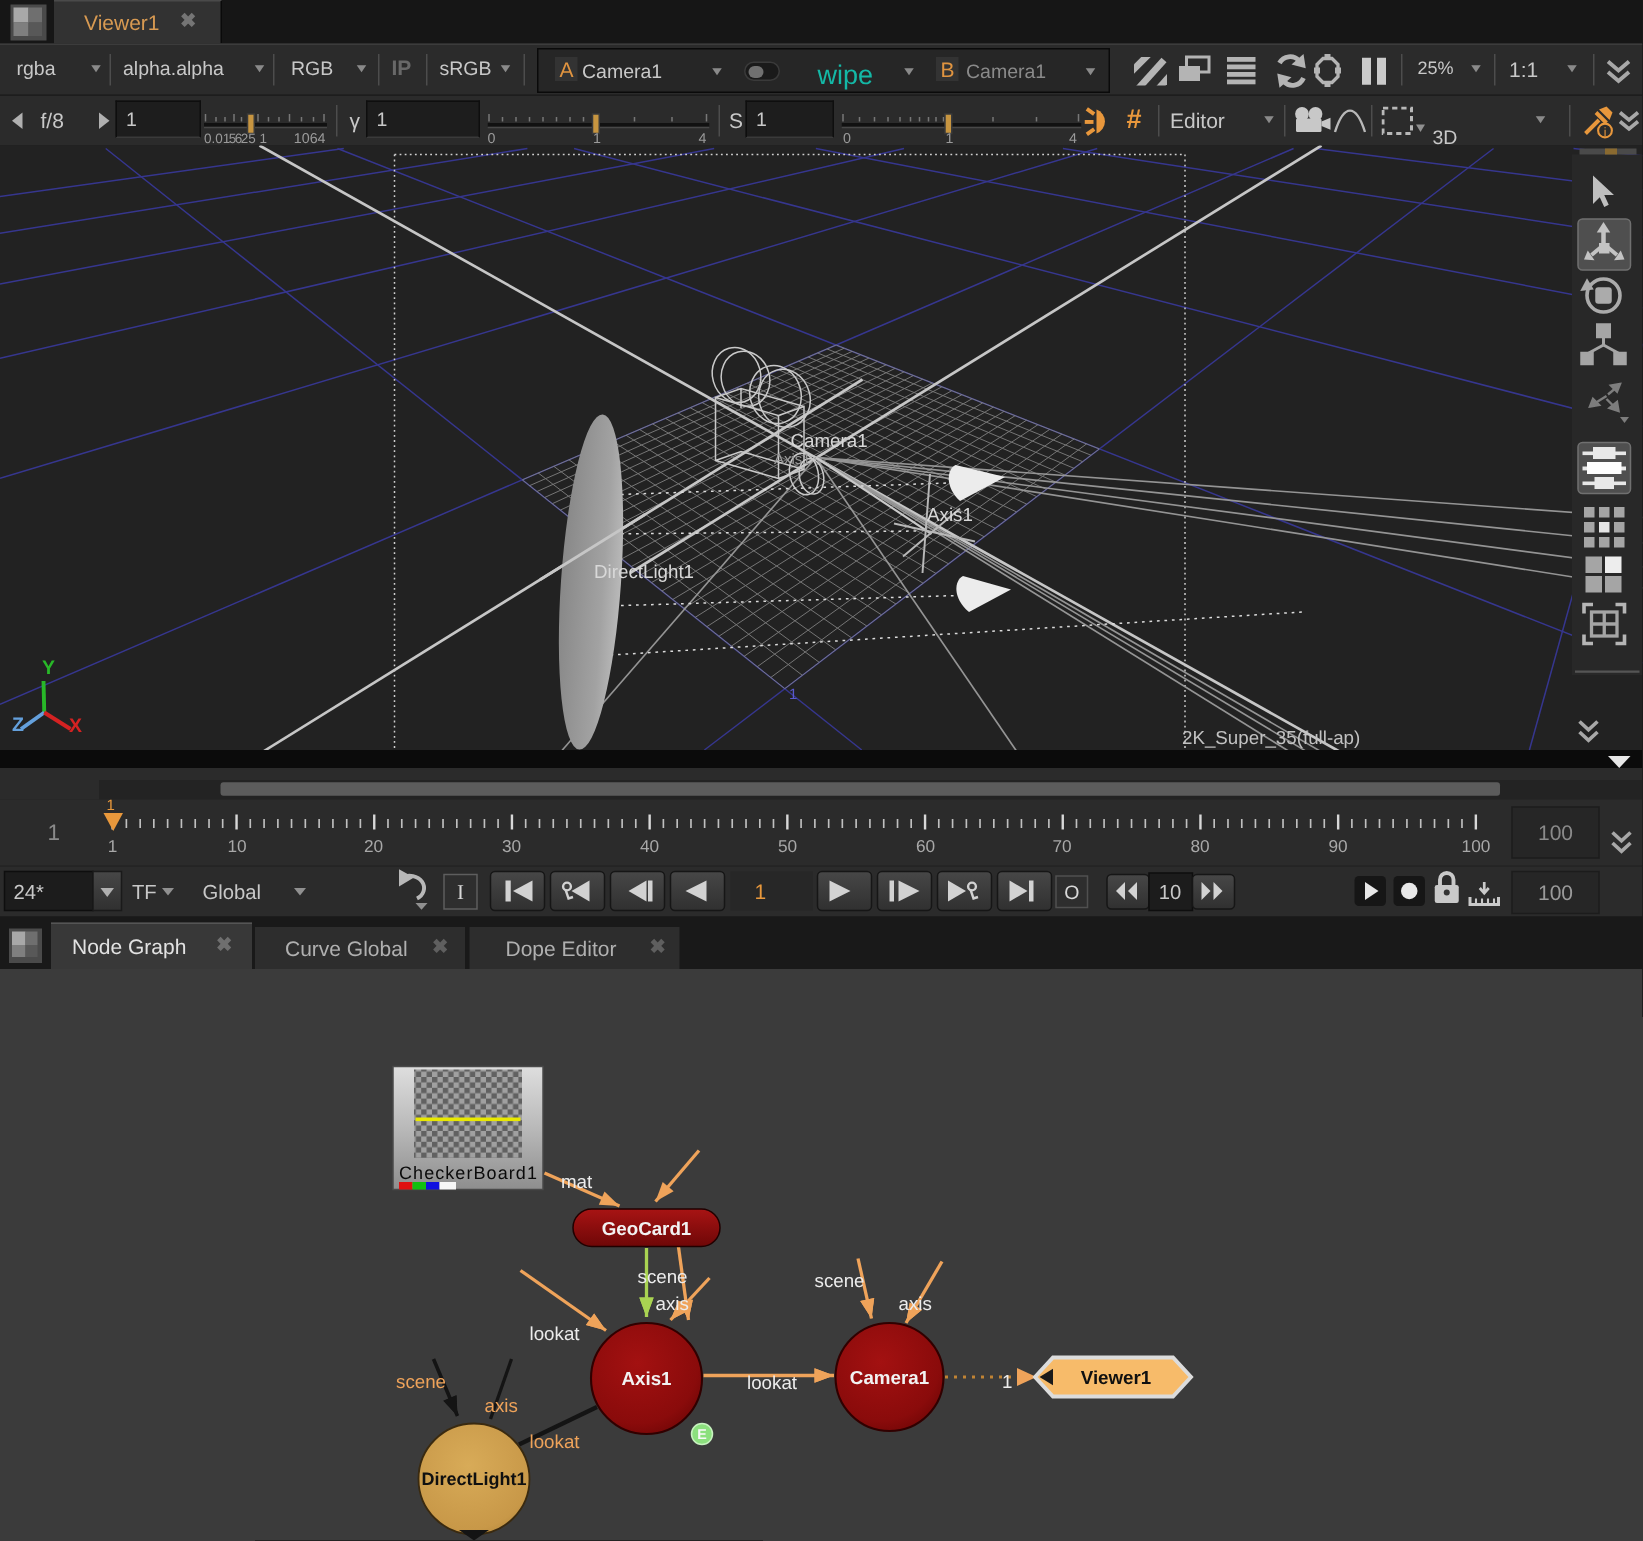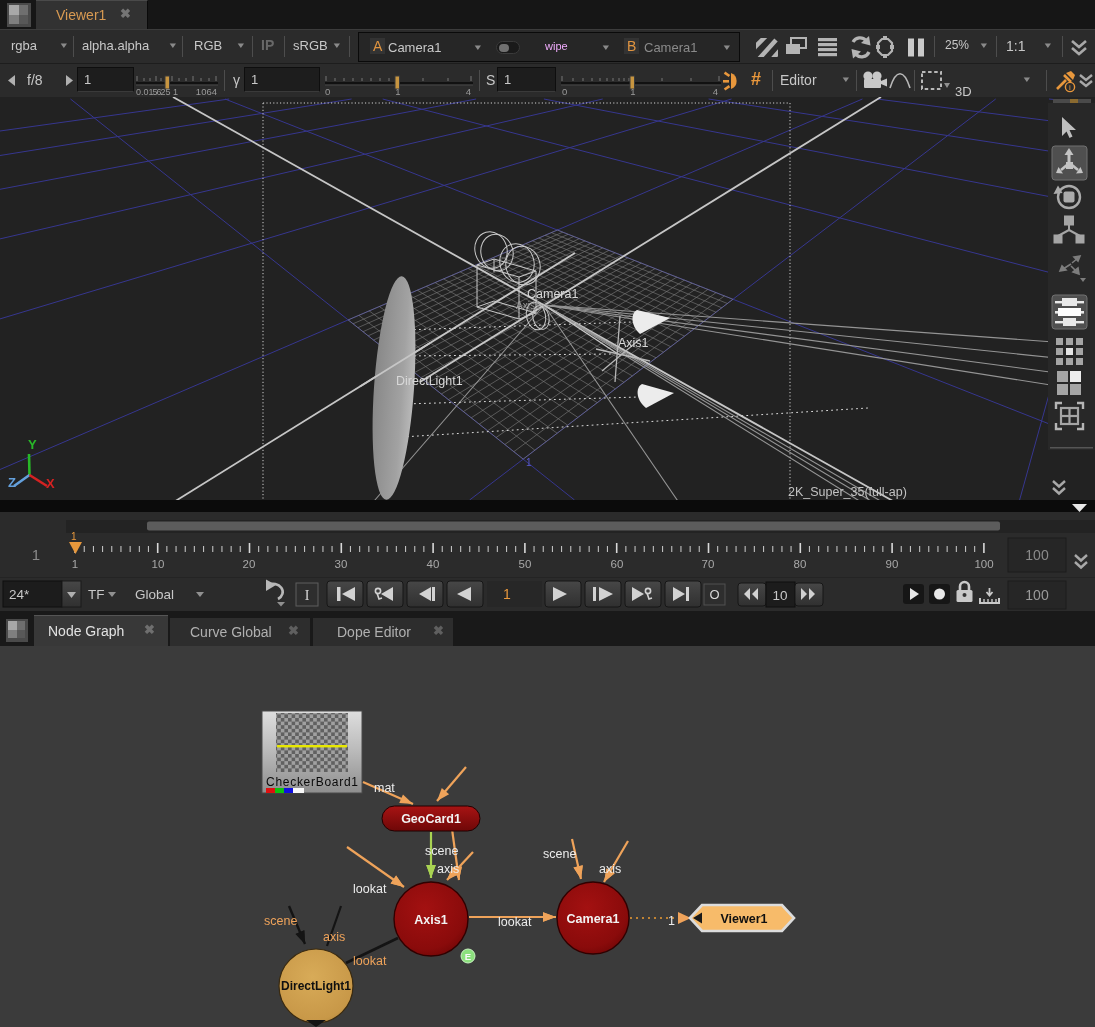--- a/index.html
+++ b/index.html
@@ -42,21 +42,21 @@
       <span class="abs dd" style="left:333px;top:11px">▼</span>
   <div class="sep" style="left:349px"></div>
 
   <div class="abs" style="left:358px;top:2px;width:382px;height:30px;background:#262626;border:1px solid #0a0a0a">
     <span class="abs" style="left:11px;top:5px;color:#e09440;font-size:14px;background:#333;padding:0 3px">A</span>
     <span class="abs txt" style="left:29px;top:7px">Camera1</span>
     <span class="abs dd" style="left:115px;top:10px">▼</span>
     <div class="abs" style="left:137px;top:8px;width:24px;height:13px;background:#1a1a1a;border-radius:7px;border:1px solid #3a3a3a">
       <div class="abs" style="left:2px;top:2px;width:10px;height:8px;background:#707070;border-radius:4px"></div>
     </div>
-    <span class="abs" style="left:186px;top:7px;color:#f0abfc;font-size:11px">wipe</span>
+    <span class="abs" style="left:186px;top:7px;color:#14b8a6;font-size:18px">wipe</span>
     <span class="abs dd" style="left:243px;top:10px">▼</span>
     <span class="abs" style="left:265px;top:5px;color:#e09440;font-size:14px;background:#333;padding:0 3px">B</span>
     <span class="abs" style="left:285px;top:7px;color:#8a8a8a;font-size:13px">Camera1</span>
     <span class="abs dd" style="left:364px;top:10px">▼</span>
   </div>
 
   <svg class="abs" style="left:752px;top:6px" width="180" height="24" viewBox="0 0 180 24">
     <g fill="#b4b4b4">
       <g clip-path="url(#cstr)">
             <clipPath id="cstr">

